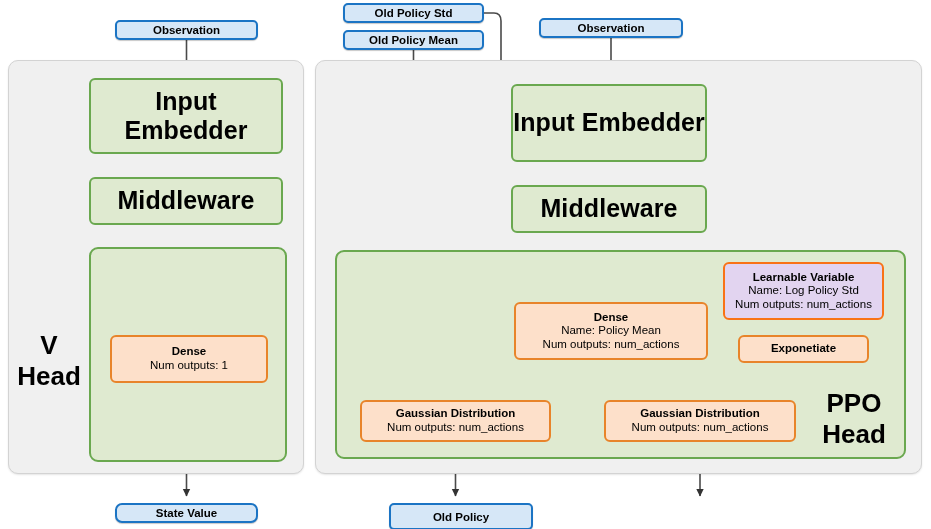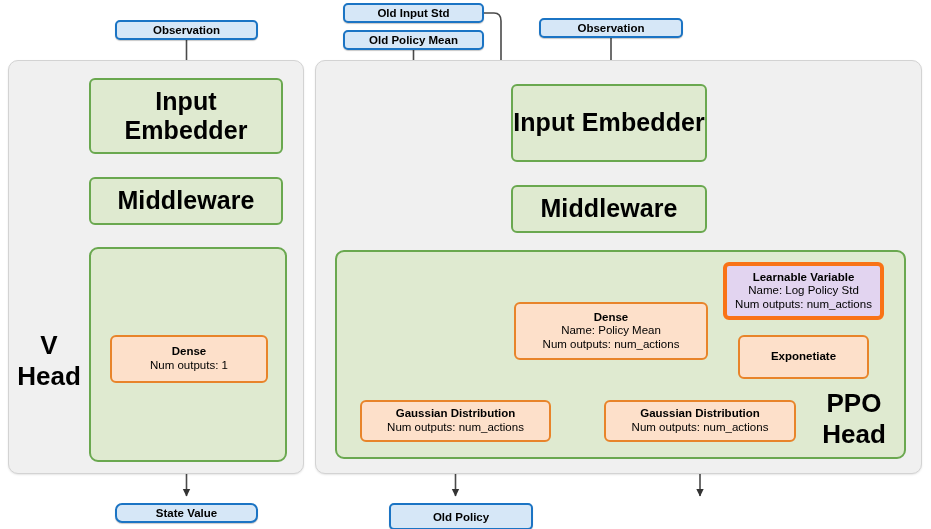--- a/index.html
+++ b/index.html
@@ -51,21 +51,21 @@
   }
   .node-orange{
     background:#fde0ca;
     border:2px solid #e8842a;
     color:#000;
     font-size:11.5px;
     text-align:center;
   }
   .node-purple{
     background:#e2d4f0;
-    border:4px solid #f97316;
+    border:2px solid #f97316;
     color:#000;
     font-size:11.5px;
   }
   .node .ttl{font-weight:bold;}
   .node .sub{font-weight:normal;}
 
   
   .io{
     position:absolute;
     box-sizing:border-box;
@@ -153,21 +153,21 @@
     <span class="sub">Num outputs: 1</span>
   </div>
 
   <div class="io" style="left:115px;top:503px;width:143px;height:20px;border-radius:7px;">
     <span>State Value</span>
   </div>
 
   <div class="panel" style="left:315px;top:60px;width:605px;height:412px;"></div>
 
   <div class="io" style="left:343px;top:3px;width:141px;height:20px;">
-    <span>Old Input Std</span>
+    <span>Old Policy Std</span>
   </div>
 
   <div class="io" style="left:343px;top:30px;width:141px;height:20px;">
     <span>Old Policy Mean</span>
   </div>
 
   <div class="io" style="left:539px;top:18px;width:144px;height:20px;">
     <span>Observation</span>
   </div>
 
@@ -186,21 +186,21 @@
     <span class="sub">Name: Policy Mean</span>
     <span class="sub">Num outputs: num_actions</span>
   </div>
 
   <div class="node node-purple" style="left:723px;top:262px;width:161px;height:58px;">
     <span class="ttl">Learnable Variable</span>
     <span class="sub">Name: Log Policy Std</span>
     <span class="sub">Num outputs: num_actions</span>
   </div>
 
-  <div class="node node-orange" style="left:738px;top:335px;width:131px;height:44px;">
+  <div class="node node-orange" style="left:738px;top:335px;width:131px;height:28px;">
     <span class="ttl">Exponetiate</span>
   </div>
 
   <div class="node node-orange" style="left:360px;top:400px;width:191px;height:42px;">
     <span class="ttl">Gaussian Distribution</span>
     <span class="sub">Num outputs: num_actions</span>
   </div>
 
   <div class="node node-orange" style="left:604px;top:400px;width:192px;height:42px;">
     <span class="ttl">Gaussian Distribution</span>

